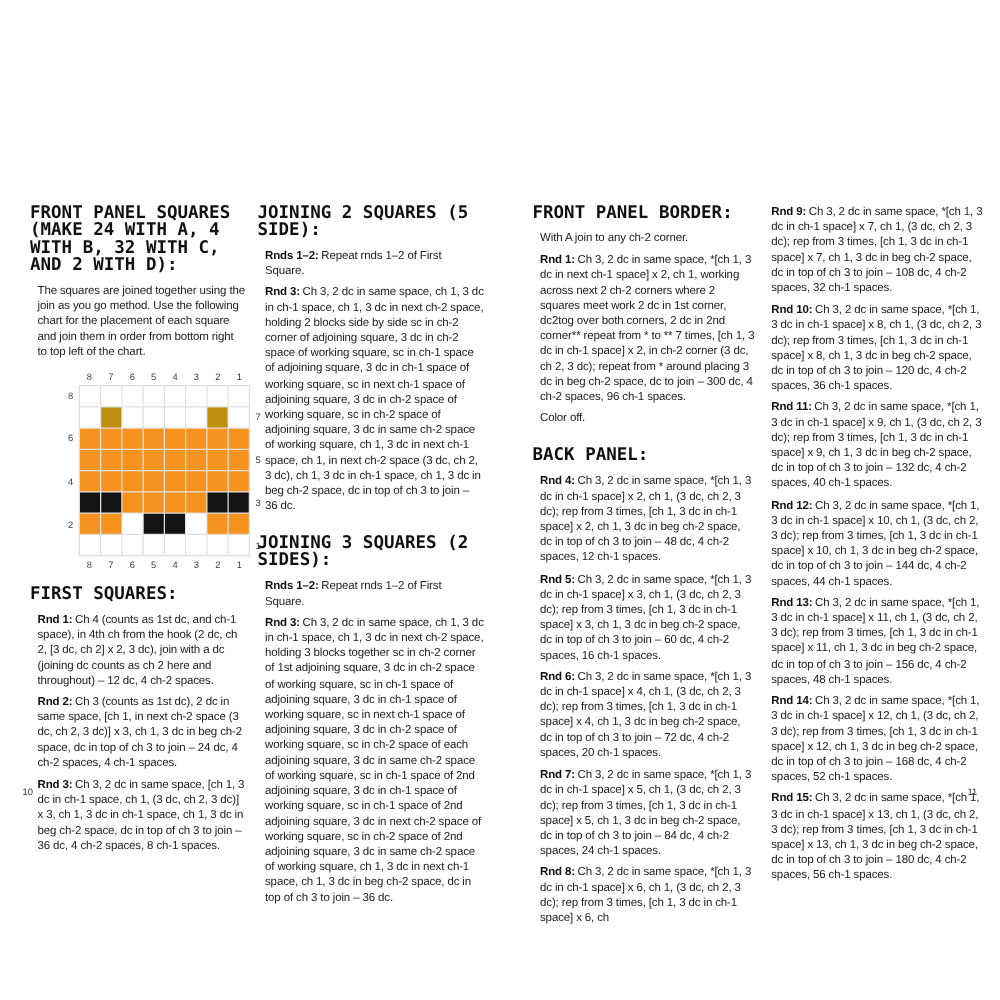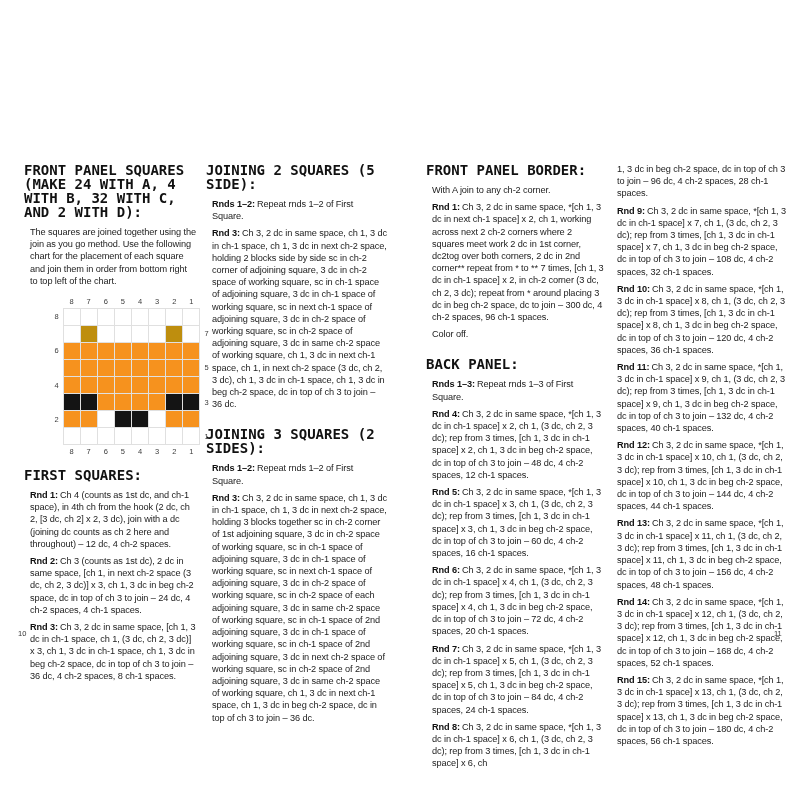--- a/index.html
+++ b/index.html
@@ -176,30 +176,28 @@
   <p class="body-text indent"><b>Rnd 3:</b><span>Ch 3, 2 dc in same space, ch 1, 3 dc in ch-1 space, ch 1, 3 dc in next ch-2 space, holding 3 blocks together sc in ch-2 corner of 1st adjoining square, 3 dc in ch-2 space of working square, sc in ch-1 space of adjoining square, 3 dc in ch-1 space of working square, sc in next ch-1 space of adjoining square, 3 dc in ch-2 space of working square, sc in ch-2 space of each adjoining square, 3 dc in same ch-2 space of working square, sc in ch-1 space of 2nd adjoining square, 3 dc in ch-1 space of working square, sc in ch-1 space of 2nd adjoining square, 3 dc in next ch-2 space of working square, sc in ch-2 space of 2nd adjoining square, 3 dc in same ch-2 space of working square, ch 1, 3 dc in next ch-1 space, ch 1, 3 dc in beg ch-2 space, dc in top of ch 3 to join – 36 dc.</span></p>
 </div>
 
 <div class="col col-c">
   <h2 class="heading">FRONT PANEL BORDER:</h2>
   <p class="body-text indent">With A join to any ch-2 corner.</p>
   <p class="body-text indent"><b>Rnd 1:</b><span>Ch 3, 2 dc in same space, *[ch 1, 3 dc in next ch-1 space] x 2, ch 1, working across next 2 ch-2 corners where 2 squares meet work 2 dc in 1st corner, dc2tog over both corners, 2 dc in 2nd corner** repeat from * to ** 7 times, [ch 1, 3 dc in ch-1 space] x 2, in ch-2 corner (3 dc, ch 2, 3 dc); repeat from * around placing 3 dc in beg ch-2 space, dc to join – 300 dc, 4 ch-2 spaces, 96 ch-1 spaces.</span></p>
   <p class="body-text indent">Color off.</p>
   <div class="section-gap"></div>
   <h2 class="heading">BACK PANEL:</h2>
-  <p class="body-text indent"><b>Rnds 1–3:</b><span>Repeat rnds 1–3 of First Square.</span></p>
   <p class="body-text indent"><b>Rnd 4:</b><span>Ch 3, 2 dc in same space, *[ch 1, 3 dc in ch-1 space] x 2, ch 1, (3 dc, ch 2, 3 dc); rep from 3 times, [ch 1, 3 dc in ch-1 space] x 2, ch 1, 3 dc in beg ch-2 space, dc in top of ch 3 to join – 48 dc, 4 ch-2 spaces, 12 ch-1 spaces.</span></p>
   <p class="body-text indent"><b>Rnd 5:</b><span>Ch 3, 2 dc in same space, *[ch 1, 3 dc in ch-1 space] x 3, ch 1, (3 dc, ch 2, 3 dc); rep from 3 times, [ch 1, 3 dc in ch-1 space] x 3, ch 1, 3 dc in beg ch-2 space, dc in top of ch 3 to join – 60 dc, 4 ch-2 spaces, 16 ch-1 spaces.</span></p>
   <p class="body-text indent"><b>Rnd 6:</b><span>Ch 3, 2 dc in same space, *[ch 1, 3 dc in ch-1 space] x 4, ch 1, (3 dc, ch 2, 3 dc); rep from 3 times, [ch 1, 3 dc in ch-1 space] x 4, ch 1, 3 dc in beg ch-2 space, dc in top of ch 3 to join – 72 dc, 4 ch-2 spaces, 20 ch-1 spaces.</span></p>
   <p class="body-text indent"><b>Rnd 7:</b><span>Ch 3, 2 dc in same space, *[ch 1, 3 dc in ch-1 space] x 5, ch 1, (3 dc, ch 2, 3 dc); rep from 3 times, [ch 1, 3 dc in ch-1 space] x 5, ch 1, 3 dc in beg ch-2 space, dc in top of ch 3 to join – 84 dc, 4 ch-2 spaces, 24 ch-1 spaces.</span></p>
   <p class="body-text indent"><b>Rnd 8:</b><span>Ch 3, 2 dc in same space, *[ch 1, 3 dc in ch-1 space] x 6, ch 1, (3 dc, ch 2, 3 dc); rep from 3 times, [ch 1, 3 dc in ch-1 space] x 6, ch</span></p>
 </div>
 
 <div class="col col-d">
-  <p class="body-text indent">1, 3 dc in beg ch-2 space, dc in top of ch 3 to join – 96 dc, 4 ch-2 spaces, 28 ch-1 spaces.</p>
   <p class="body-text indent"><b>Rnd 9:</b><span>Ch 3, 2 dc in same space, *[ch 1, 3 dc in ch-1 space] x 7, ch 1, (3 dc, ch 2, 3 dc); rep from 3 times, [ch 1, 3 dc in ch-1 space] x 7, ch 1, 3 dc in beg ch-2 space, dc in top of ch 3 to join – 108 dc, 4 ch-2 spaces, 32 ch-1 spaces.</span></p>
   <p class="body-text indent"><b>Rnd 10:</b><span>Ch 3, 2 dc in same space, *[ch 1, 3 dc in ch-1 space] x 8, ch 1, (3 dc, ch 2, 3 dc); rep from 3 times, [ch 1, 3 dc in ch-1 space] x 8, ch 1, 3 dc in beg ch-2 space, dc in top of ch 3 to join – 120 dc, 4 ch-2 spaces, 36 ch-1 spaces.</span></p>
   <p class="body-text indent"><b>Rnd 11:</b><span>Ch 3, 2 dc in same space, *[ch 1, 3 dc in ch-1 space] x 9, ch 1, (3 dc, ch 2, 3 dc); rep from 3 times, [ch 1, 3 dc in ch-1 space] x 9, ch 1, 3 dc in beg ch-2 space, dc in top of ch 3 to join – 132 dc, 4 ch-2 spaces, 40 ch-1 spaces.</span></p>
   <p class="body-text indent"><b>Rnd 12:</b><span>Ch 3, 2 dc in same space, *[ch 1, 3 dc in ch-1 space] x 10, ch 1, (3 dc, ch 2, 3 dc); rep from 3 times, [ch 1, 3 dc in ch-1 space] x 10, ch 1, 3 dc in beg ch-2 space, dc in top of ch 3 to join – 144 dc, 4 ch-2 spaces, 44 ch-1 spaces.</span></p>
   <p class="body-text indent"><b>Rnd 13:</b><span>Ch 3, 2 dc in same space, *[ch 1, 3 dc in ch-1 space] x 11, ch 1, (3 dc, ch 2, 3 dc); rep from 3 times, [ch 1, 3 dc in ch-1 space] x 11, ch 1, 3 dc in beg ch-2 space, dc in top of ch 3 to join – 156 dc, 4 ch-2 spaces, 48 ch-1 spaces.</span></p>
   <p class="body-text indent"><b>Rnd 14:</b><span>Ch 3, 2 dc in same space, *[ch 1, 3 dc in ch-1 space] x 12, ch 1, (3 dc, ch 2, 3 dc); rep from 3 times, [ch 1, 3 dc in ch-1 space] x 12, ch 1, 3 dc in beg ch-2 space, dc in top of ch 3 to join – 168 dc, 4 ch-2 spaces, 52 ch-1 spaces.</span></p>
   <p class="body-text indent"><b>Rnd 15:</b><span>Ch 3, 2 dc in same space, *[ch 1, 3 dc in ch-1 space] x 13, ch 1, (3 dc, ch 2, 3 dc); rep from 3 times, [ch 1, 3 dc in ch-1 space] x 13, ch 1, 3 dc in beg ch-2 space, dc in top of ch 3 to join – 180 dc, 4 ch-2 spaces, 56 ch-1 spaces.</span></p>
 </div>
 
 <div class="page-num page-num-left">10</div>

